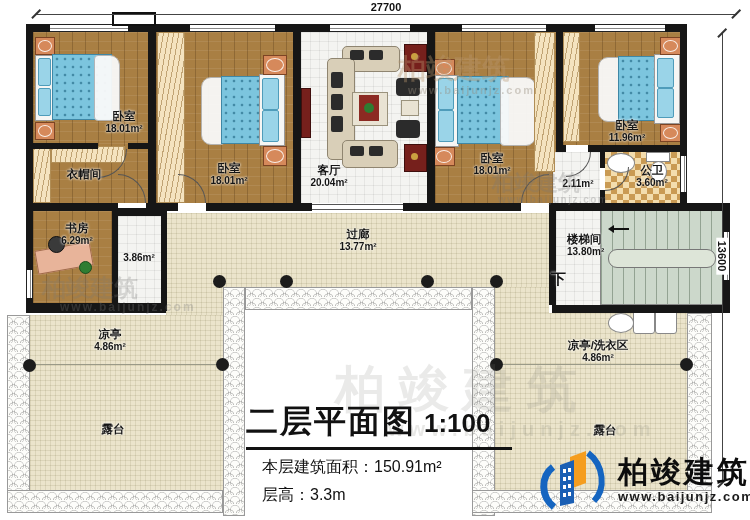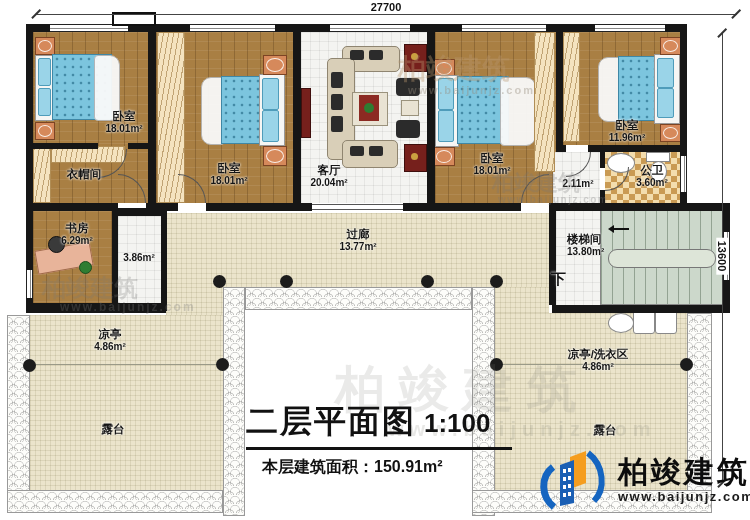--- a/index.html
+++ b/index.html
@@ -68,21 +68,21 @@
   
   .dimline{background:#444;}
   .tick{width:12px;height:1.5px;background:#333;transform:rotate(-45deg);}
   .dimtxt{font-size:11px;font-weight:bold;color:#111;background:#fff;padding:0 3px;}
   
   .wm{color:rgba(125,122,112,.32);font-weight:bold;pointer-events:none;white-space:nowrap;}
   
   .title-row{border-bottom:3px solid #111;padding:0 21px 3px 0;white-space:nowrap;}
   .title-main{font-size:32px;font-weight:900;letter-spacing:2px;color:#111;}
   .title-scale{font-size:26px;font-weight:bold;color:#111;margin-left:8px;}
-  .title-sub{font-size:16px;font-weight:bold;color:#111;margin-top:7px;margin-left:16px;white-space:nowrap;}
+  .title-sub{font-size:16px;font-weight:normal;color:#111;margin-top:7px;margin-left:16px;white-space:nowrap;}
   
   .brand-name{font-size:30px;font-weight:900;color:#0d0d0d;letter-spacing:3px;line-height:1;}
   .brand-url{font-size:13px;font-weight:bold;color:#1a1a1a;letter-spacing:1.5px;}
 </style>
 </head>
 <body>
 
 <div id="plan">
 
   <div class="abs wood" style="left:33px;top:32px;width:115px;height:111px;"></div>
@@ -291,21 +291,21 @@
     <span class="nm">过廊</span>
       <span class="ar">13.77m²</span>
     </div>
   <div class="abs lbl" style="left:110px;top:328px;">
     <span class="nm">凉亭</span>
       <span class="ar">4.86m²</span>
     </div>
   <div class="abs lbl" style="left:113px;top:423px;">
     <span class="nm">露台</span>
     </div>
-  <div class="abs lbl" style="left:598px;top:348px;">
+  <div class="abs lbl" style="left:598px;top:339px;">
     <span class="nm">凉亭/洗衣区</span>
       <span class="ar">4.86m²</span>
     </div>
   <div class="abs lbl" style="left:605px;top:424px;">
     <span class="nm">露台</span>
     </div>
 
   <div class="abs wm" style="left:398px;top:50px;font-size:28px;color:rgba(185,150,110,.38);">
     <span>柏竣建筑</span></div>
   <div class="abs wm" style="left:408px;top:84px;font-size:11px;letter-spacing:2px;color:rgba(150,140,125,.4);">
@@ -333,20 +333,23 @@
   <div class="abs tick" style="left:716px;top:482px;"></div>
   <div class="abs dimtxt" style="left:704px;top:250px;transform:rotate(90deg);">
     <span>13600</span></div>
 
   <div class="abs" style="left:246px;top:400px;width:300px;">
     <div class="title-row" style="display:inline-block;">
       <span class="title-main">二层平面图</span><span class="title-scale">1:100</span>
     </div>
     <div class="title-sub">
       <span>本层建筑面积：</span><span>150.91m²</span>
+    </div>
+    <div class="title-sub">
+      <span>层高：</span><span>3.3m</span>
     </div>
   </div>
 
   <div class="abs" style="left:538px;top:445px;display:flex;align-items:center;">
     <span style="display:inline-block;width:74px;height:70px;">
       <svg width="74" height="70" viewBox="0 0 74 70">
         <path d="M16 62 C3 52 2 32 15 22" stroke="#1565c0" stroke-width="7" fill="none"></path>
         <path d="M50 8 C66 20 68 44 56 56" stroke="#1565c0" stroke-width="6" fill="none"></path>
         <polygon points="32,12 48,6 48,38 32,44" fill="#f59d1e"></polygon>
         <polygon points="22,20 36,15 36,58 22,61" fill="#1a5fb4"></polygon>

